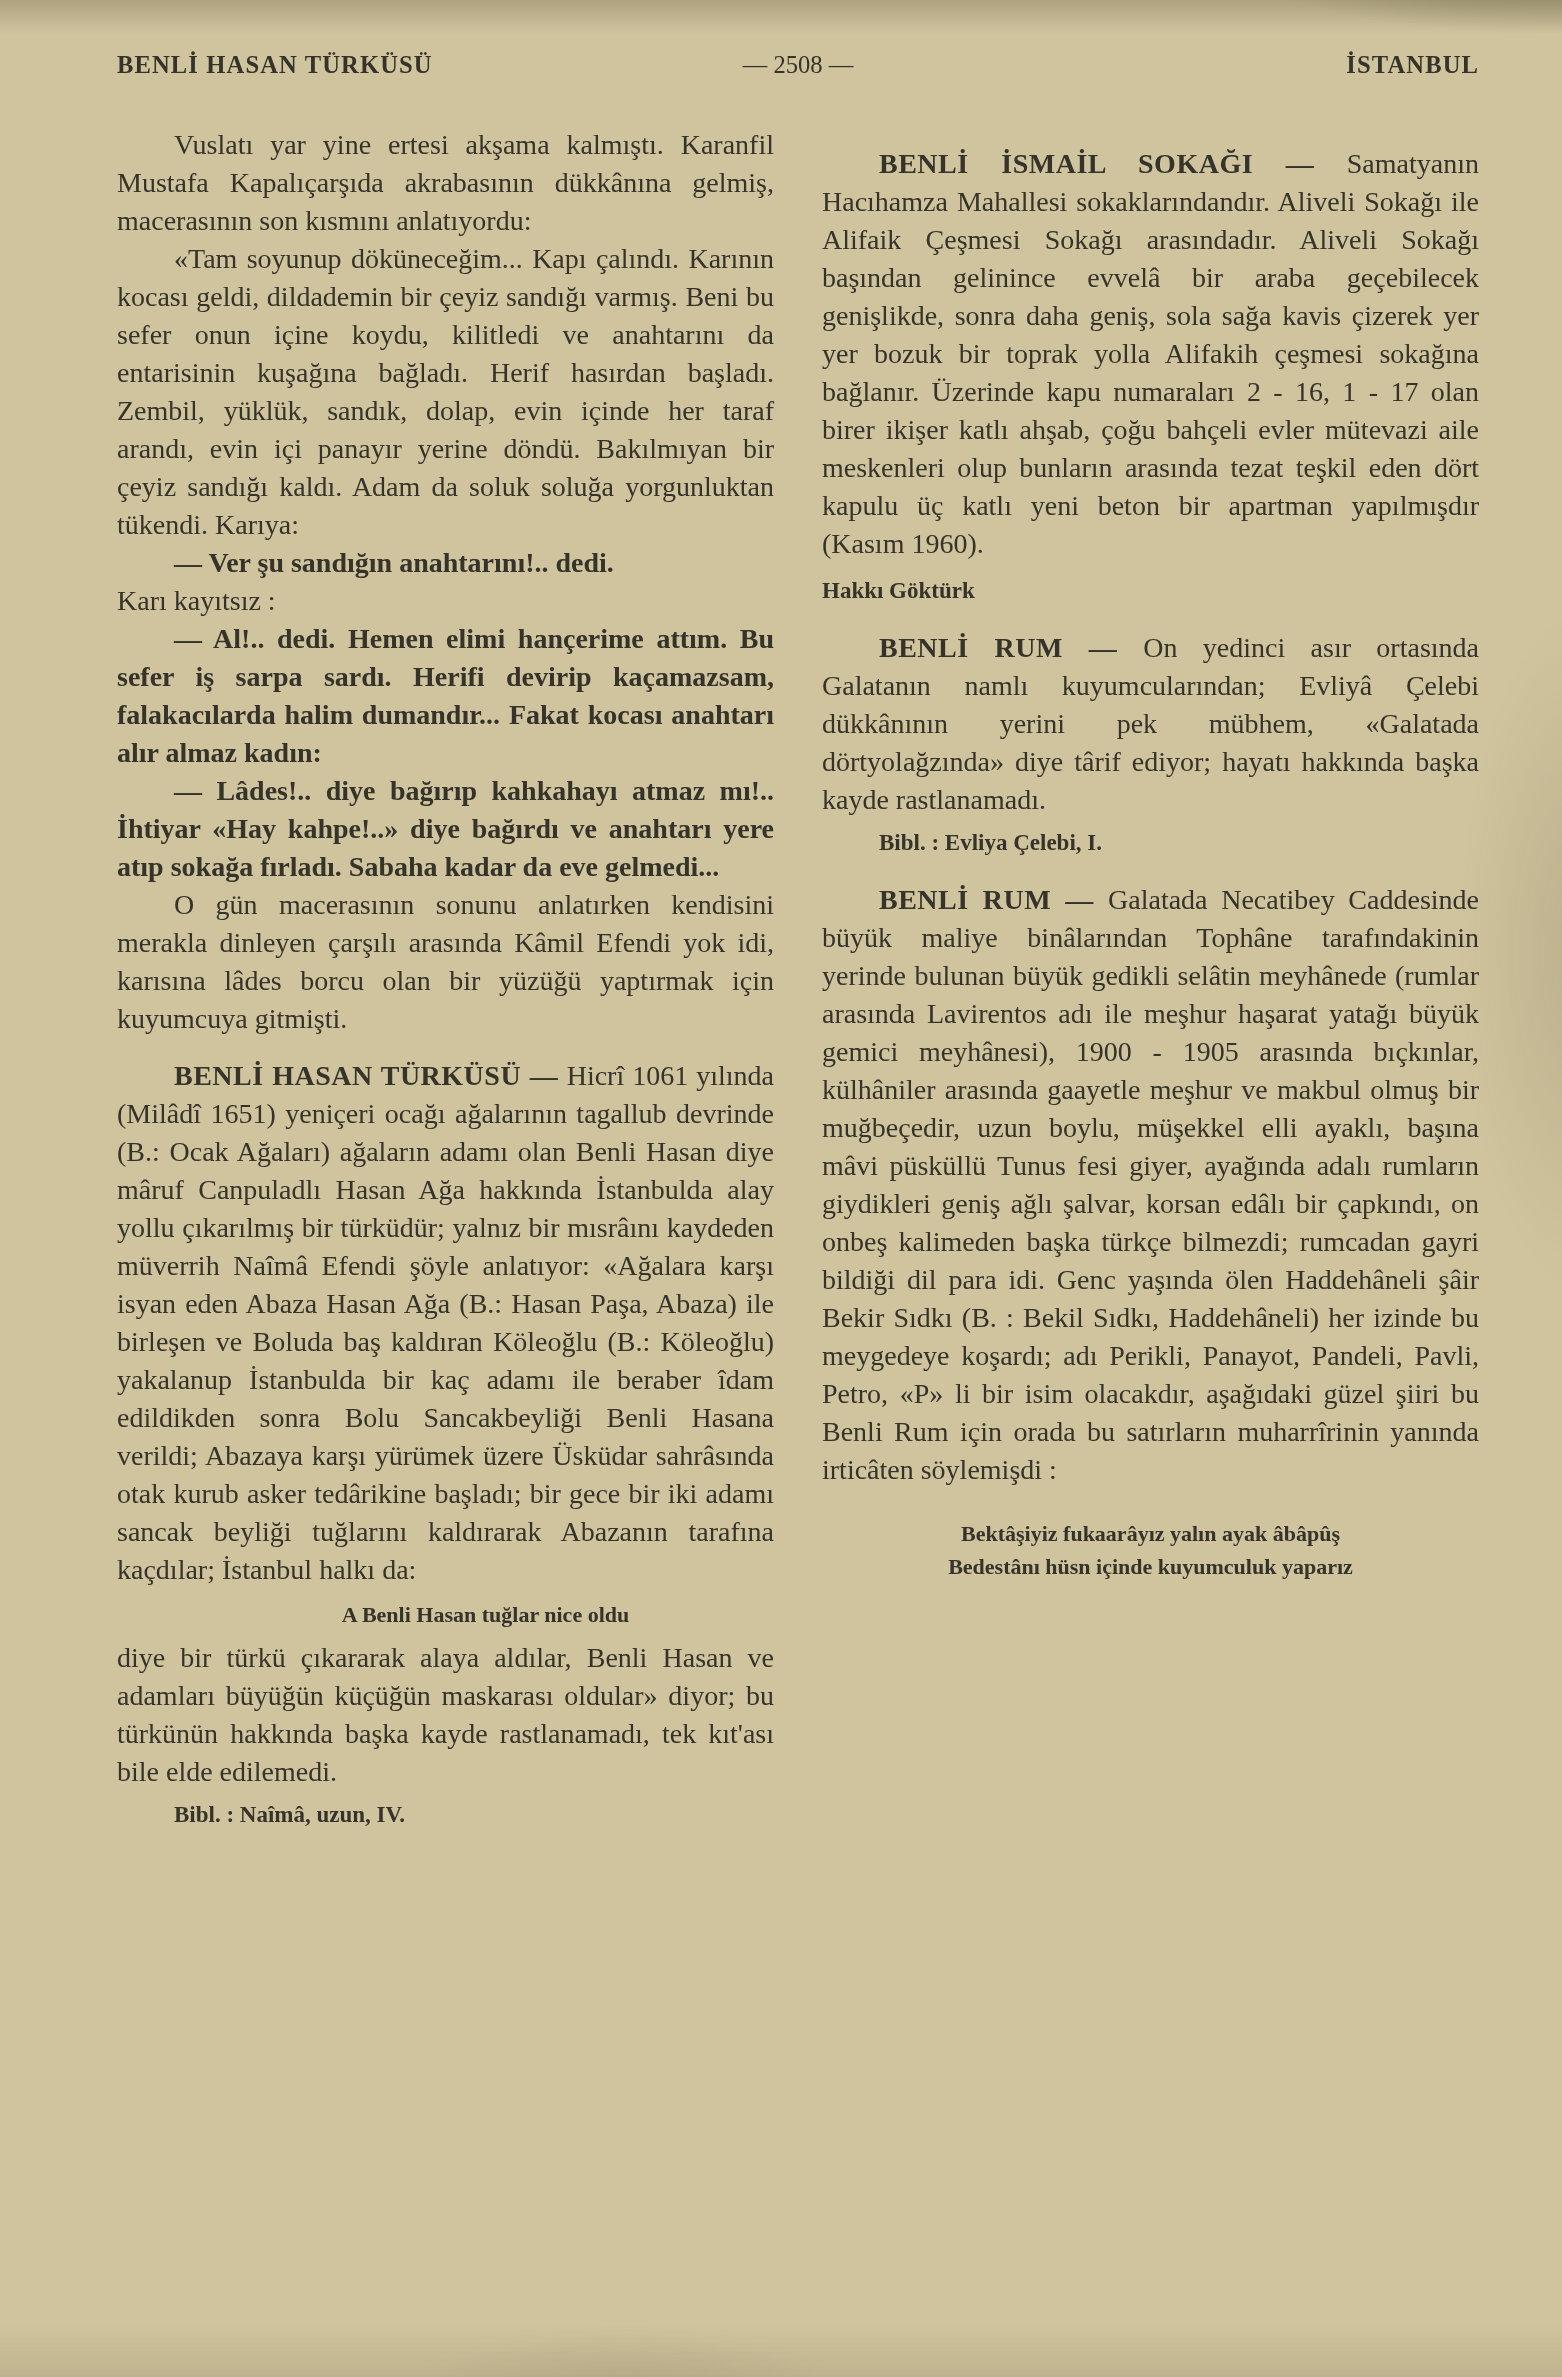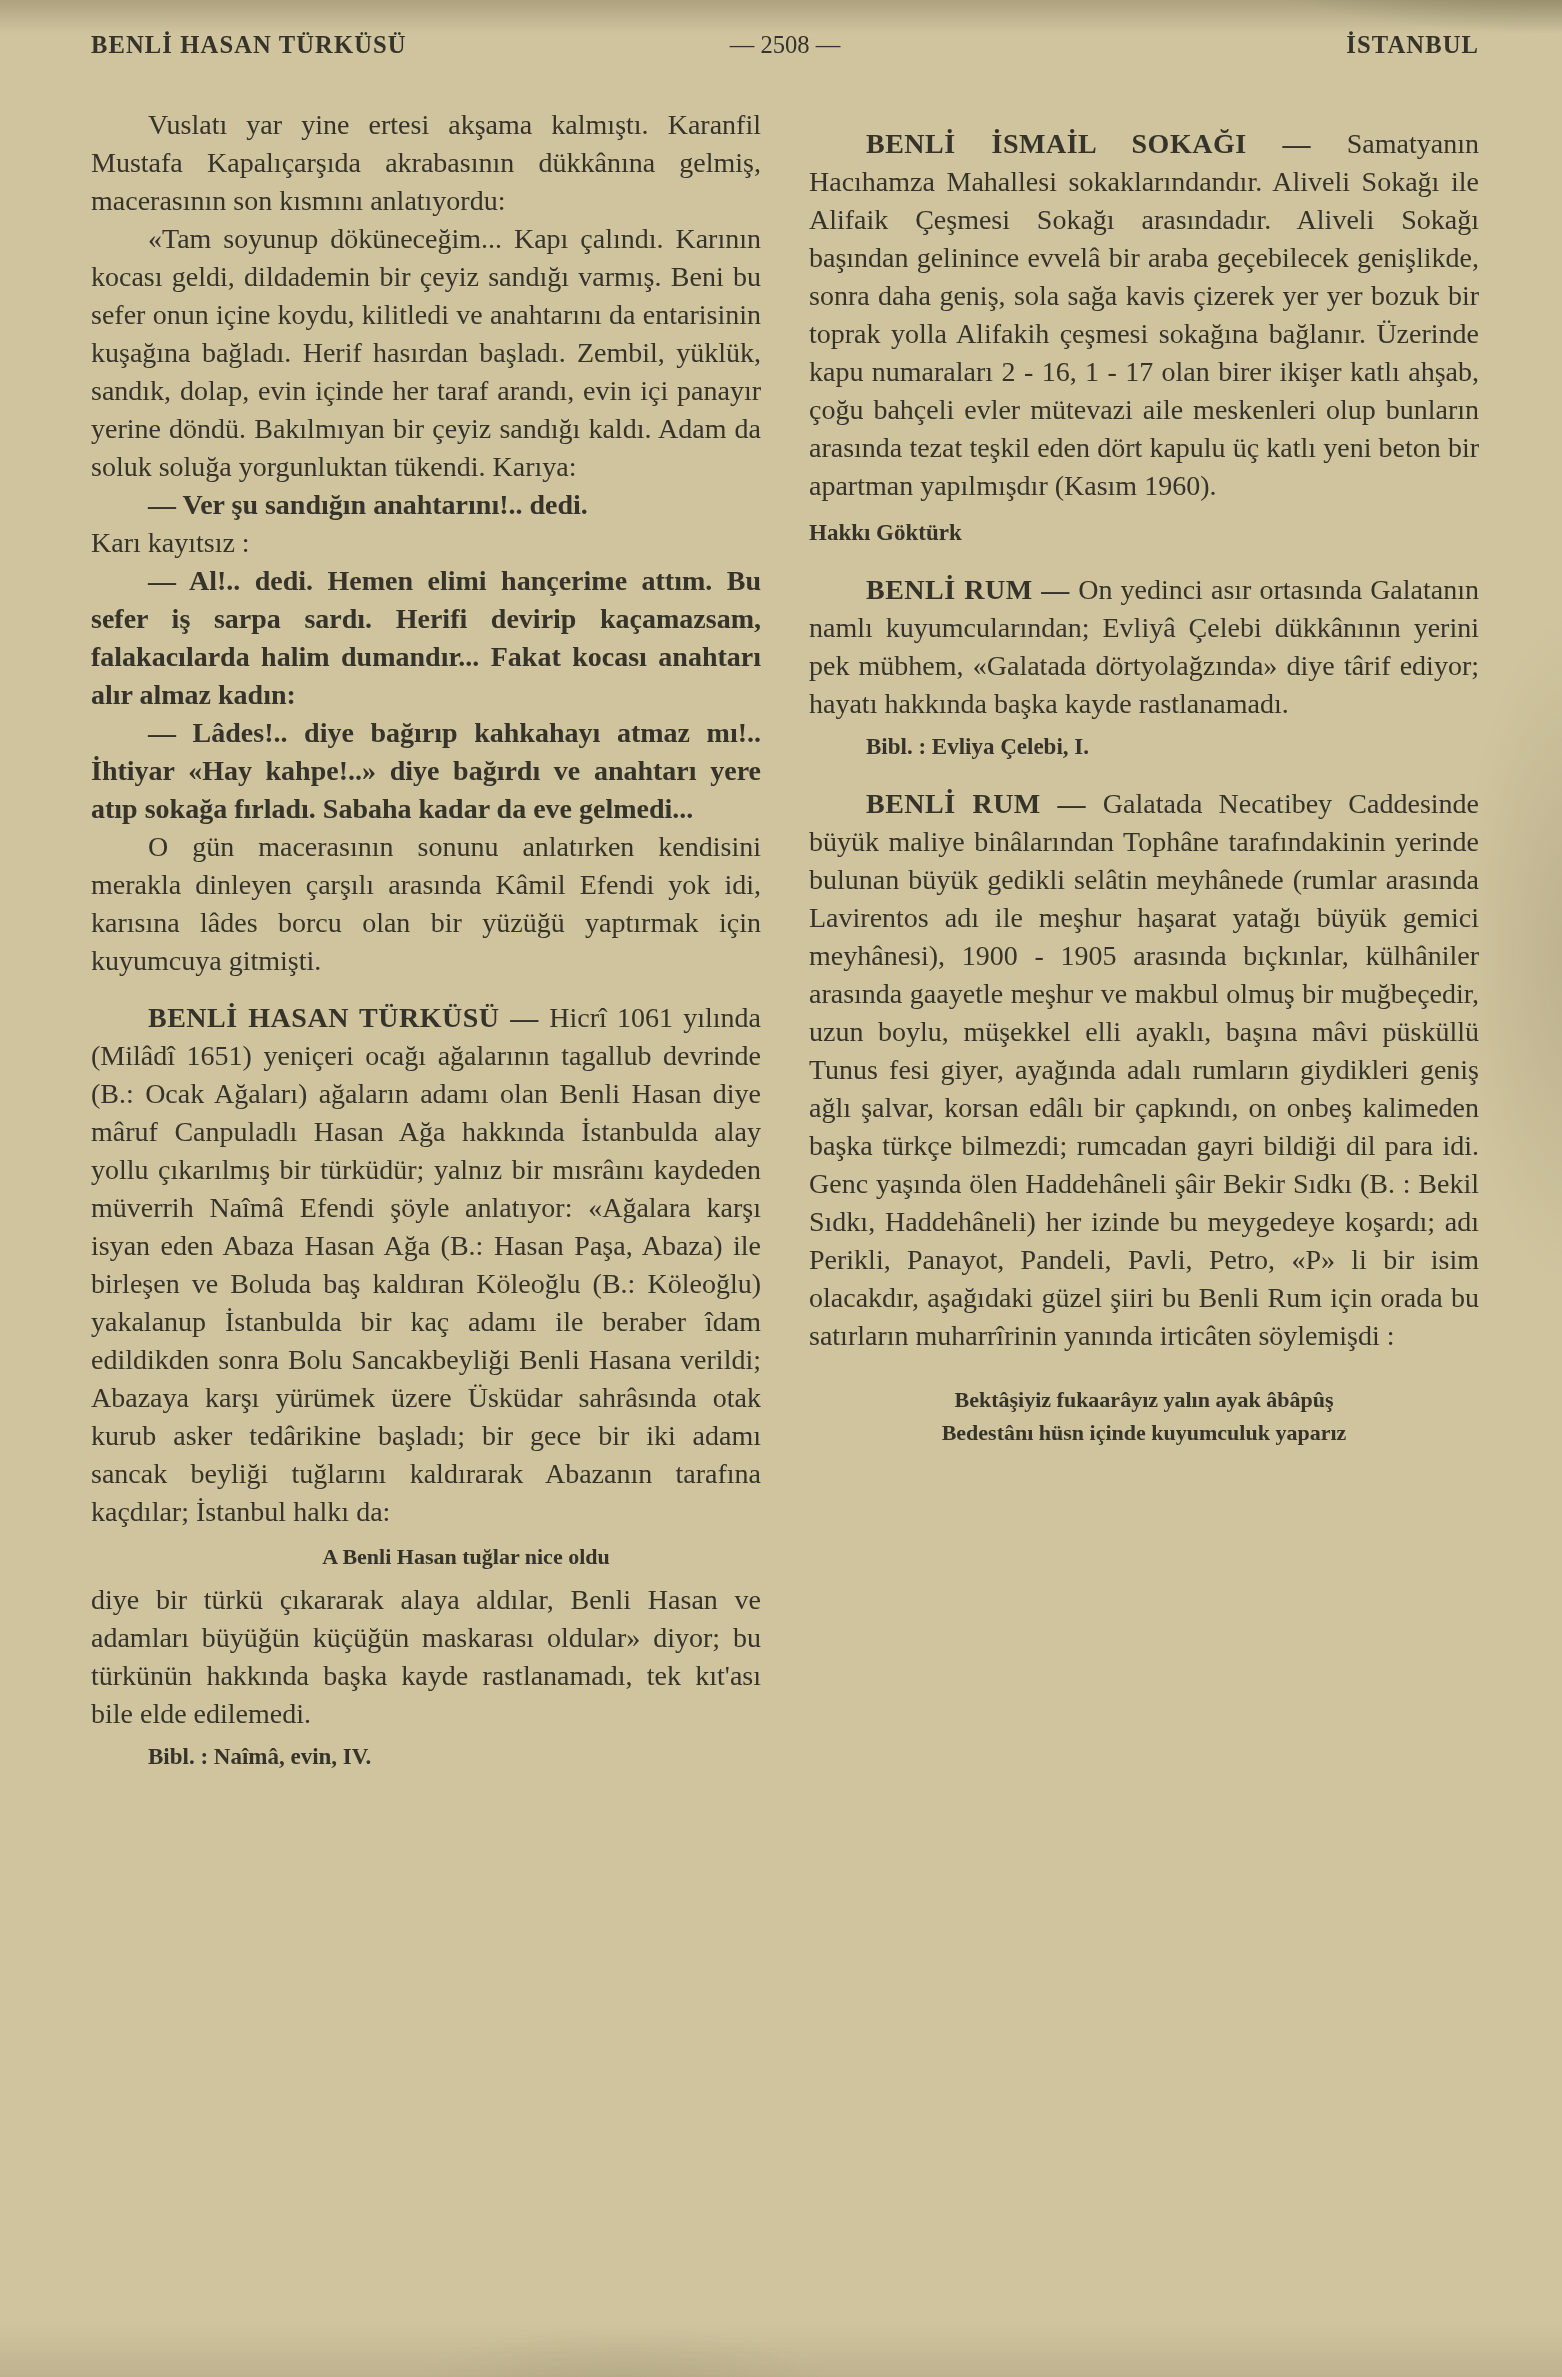--- a/index.html
+++ b/index.html
@@ -16,21 +16,21 @@
     background-image:
       radial-gradient(ellipse 508px 150px at 99% -3%, rgba(62,54,34,0.55), rgba(62,54,34,0) 70%),
       radial-gradient(ellipse 225px 86px at 1% -3%, rgba(92,80,52,0.35), rgba(92,80,52,0) 75%),
       radial-gradient(ellipse 171px 481px at 101% 40%, rgba(92,80,52,0.16), rgba(92,80,52,0) 70%),
       radial-gradient(ellipse 321px 107px at 40% 101%, rgba(92,80,52,0.12), rgba(92,80,52,0) 70%),
       linear-gradient(180deg, rgba(104,92,60,0.32) 0%, rgba(104,92,60,0) 1.4%),
       linear-gradient(0deg, rgba(104,92,60,0.16) 0%, rgba(104,92,60,0) 2.2%);
     color:var(--ink);
     font-family:"Liberation Serif","DejaVu Serif",serif;
   }
-  .page{padding:31px 84px 0 91px;}
+  .page{padding:31px 84px 0 117px;margin-top:20px;}
   .header{
     display:flex;
     align-items:baseline;
     font-size:24.6px;
   }
   .h-left{flex:1;font-weight:bold;letter-spacing:1.1px;white-space:nowrap;}
   .h-center{flex:0;white-space:nowrap;padding:0 21.4px;}
   .h-right{flex:1;text-align:right;font-weight:bold;letter-spacing:1.1px;white-space:nowrap;}
   .columns{display:flex;gap:48px;margin-top:47px;}
   .col{flex:1;min-width:0;font-size:28px;line-height:38px;text-align:justify;}
@@ -81,21 +81,21 @@
         <p class="para dialog">— Ver şu sandığın anahtarını!.. dedi.</p>
         <p class="para body noindent">Karı kayıtsız :</p>
         <p class="para dialog">— Al!.. dedi. Hemen elimi hançerime attım. Bu sefer iş sarpa sardı. Herifi devirip kaçamazsam, falakacılarda halim dumandır... Fakat kocası anahtarı alır almaz kadın:</p>
         <p class="para dialog">— Lâdes!.. diye bağırıp kahkahayı atmaz mı!.. İhtiyar «Hay kahpe!..» diye bağırdı ve anahtarı yere atıp sokağa fırladı. Sabaha kadar da eve gelmedi...</p>
         <p class="para body">O gün macerasının sonunu anlatırken kendisini merakla dinleyen çarşılı arasında Kâmil Efendi yok idi, karısına lâdes borcu olan bir yüzüğü yaptırmak için kuyumcuya gitmişti.</p>
         <p class="para entry"><strong class="entry-title">BENLİ HASAN TÜRKÜSÜ — </strong>Hicrî 1061 yılında (Milâdî 1651) yeniçeri ocağı ağalarının tagallub devrinde (B.: Ocak Ağaları) ağaların adamı olan Benli Hasan diye mâruf Canpuladlı Hasan Ağa hakkında İstanbulda alay yollu çıkarılmış bir türküdür; yalnız bir mısrâını kaydeden müverrih Naîmâ Efendi şöyle anlatıyor: «Ağalara karşı isyan eden Abaza Hasan Ağa (B.: Hasan Paşa, Abaza) ile birleşen ve Boluda baş kaldıran Köleoğlu (B.: Köleoğlu) yakalanup İstanbulda bir kaç adamı ile beraber îdam edildikden sonra Bolu Sancakbeyliği Benli Hasana verildi; Abazaya karşı yürümek üzere Üsküdar sahrâsında otak kurub asker tedârikine başladı; bir gece bir iki adamı sancak beyliği tuğlarını kaldırarak Abazanın tarafına kaçdılar; İstanbul halkı da:</p>
         <p class="para verse indented">
           <span class="verse-line">A Benli Hasan tuğlar nice oldu</span>
         </p>
         <p class="para body noindent">diye bir türkü çıkararak alaya aldılar, Benli Hasan ve adamları büyüğün küçüğün maskarası oldular» diyor; bu türkünün hakkında başka kayde rastlanamadı, tek kıt'ası bile elde edilemedi.</p>
-        <p class="para bibl">Bibl. :  Naîmâ, evin, IV.</p>
+        <p class="para bibl">Bibl. :  Naîmâ, uzun, IV.</p>
       </div>
     <div class="col">
         <p class="para entry"><strong class="entry-title">BENLİ İSMAİL SOKAĞI — </strong>Samatyanın Hacıhamza Mahallesi sokaklarındandır. Aliveli Sokağı ile Alifaik Çeşmesi Sokağı arasındadır. Aliveli Sokağı başından gelinince evvelâ bir araba geçebilecek genişlikde, sonra daha geniş, sola sağa kavis çizerek yer yer bozuk bir toprak yolla Alifakih çeşmesi sokağına bağlanır. Üzerinde kapu numaraları 2 - 16, 1 - 17 olan birer ikişer katlı ahşab, çoğu bahçeli evler mütevazi aile meskenleri olup bunların arasında tezat teşkil eden dört kapulu üç katlı yeni beton bir apartman yapılmışdır (Kasım 1960).</p>
         <p class="para byline">Hakkı Göktürk</p>
         <p class="para entry"><strong class="entry-title">BENLİ RUM — </strong>On yedinci asır ortasında Galatanın namlı kuyumcularından; Evliyâ Çelebi dükkânının yerini pek mübhem, «Galatada dörtyolağzında» diye târif ediyor; hayatı hakkında başka kayde rastlanamadı.</p>
         <p class="para bibl">Bibl. :  Evliya Çelebi, I.</p>
         <p class="para entry"><strong class="entry-title">BENLİ RUM — </strong>Galatada Necatibey Caddesinde büyük maliye binâlarından Tophâne tarafındakinin yerinde bulunan büyük gedikli selâtin meyhânede (rumlar arasında Lavirentos adı ile meşhur haşarat yatağı büyük gemici meyhânesi), 1900 - 1905 arasında bıçkınlar, külhâniler arasında gaayetle meşhur ve makbul olmuş bir muğbeçedir, uzun boylu, müşekkel elli ayaklı, başına mâvi püsküllü Tunus fesi giyer, ayağında adalı rumların giydikleri geniş ağlı şalvar, korsan edâlı bir çapkındı, on onbeş kalimeden başka türkçe bilmezdi; rumcadan gayri bildiği dil para idi. Genc yaşında ölen Haddehâneli şâir Bekir Sıdkı (B. : Bekil Sıdkı, Haddehâneli) her izinde bu meygedeye koşardı; adı Perikli, Panayot, Pandeli, Pavli, Petro, «P» li bir isim olacakdır, aşağıdaki güzel şiiri bu Benli Rum için orada bu satırların muharrîrinin yanında irticâten söylemişdi :</p>
         <p class="para verse couplet">
           <span class="verse-line">Bektâşiyiz fukaarâyız yalın ayak âbâpûş</span>
           <span class="verse-line">Bedestânı hüsn içinde kuyumculuk yaparız</span>

